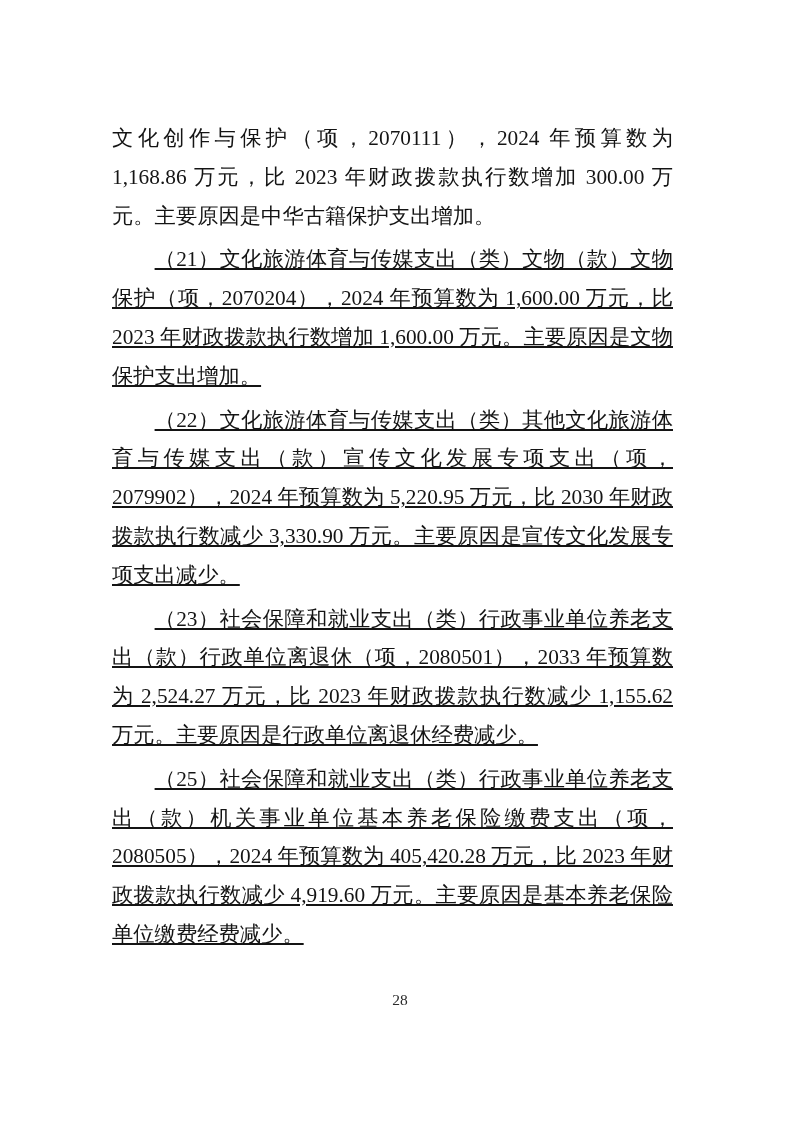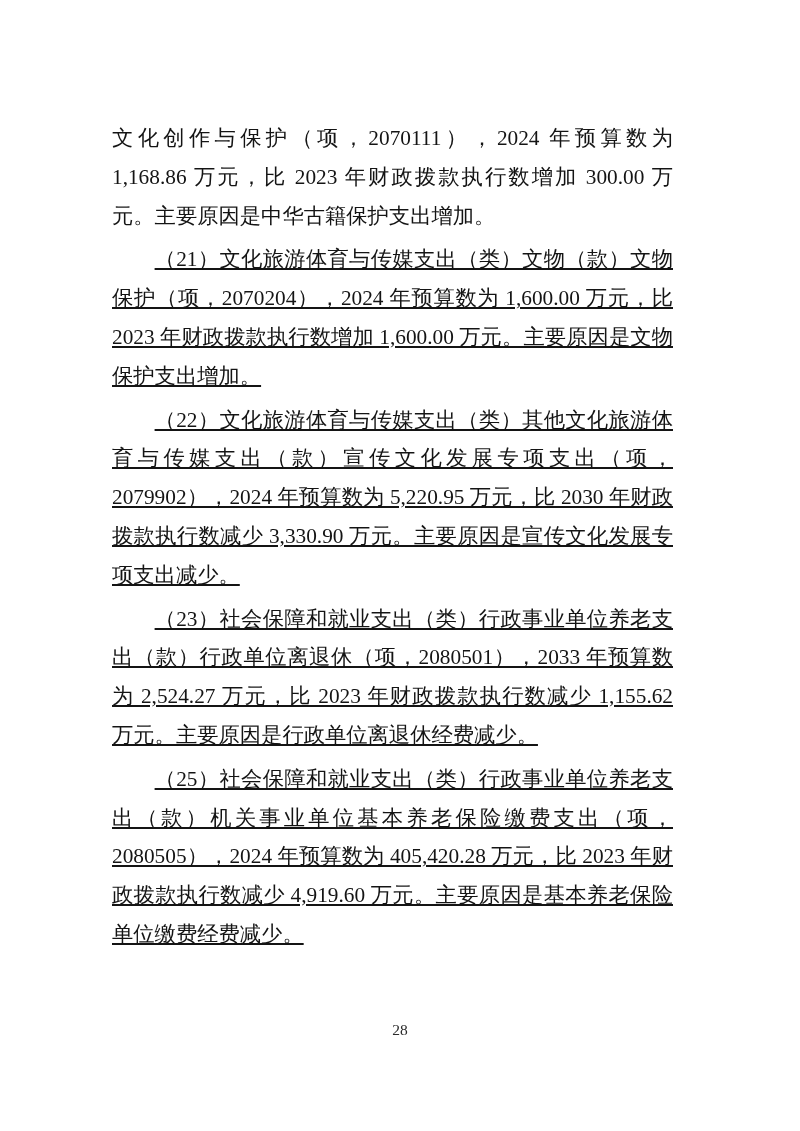--- a/index.html
+++ b/index.html
@@ -33,21 +33,21 @@
   }
   .content p + p {
     margin-top: 5px;
     text-decoration: underline;
   }
   .content p.indent {
     text-indent: 2em;
   }
   .footer {
     position: absolute;
-    top: 1020px;
+    top: 990px;
     left: 0;
     width: 800px;
     text-align: center;
     font-size: 15.5px;
     color: #2a2a2a;
     line-height: 20px;
   }
 </style>
 </head>
 <body>

